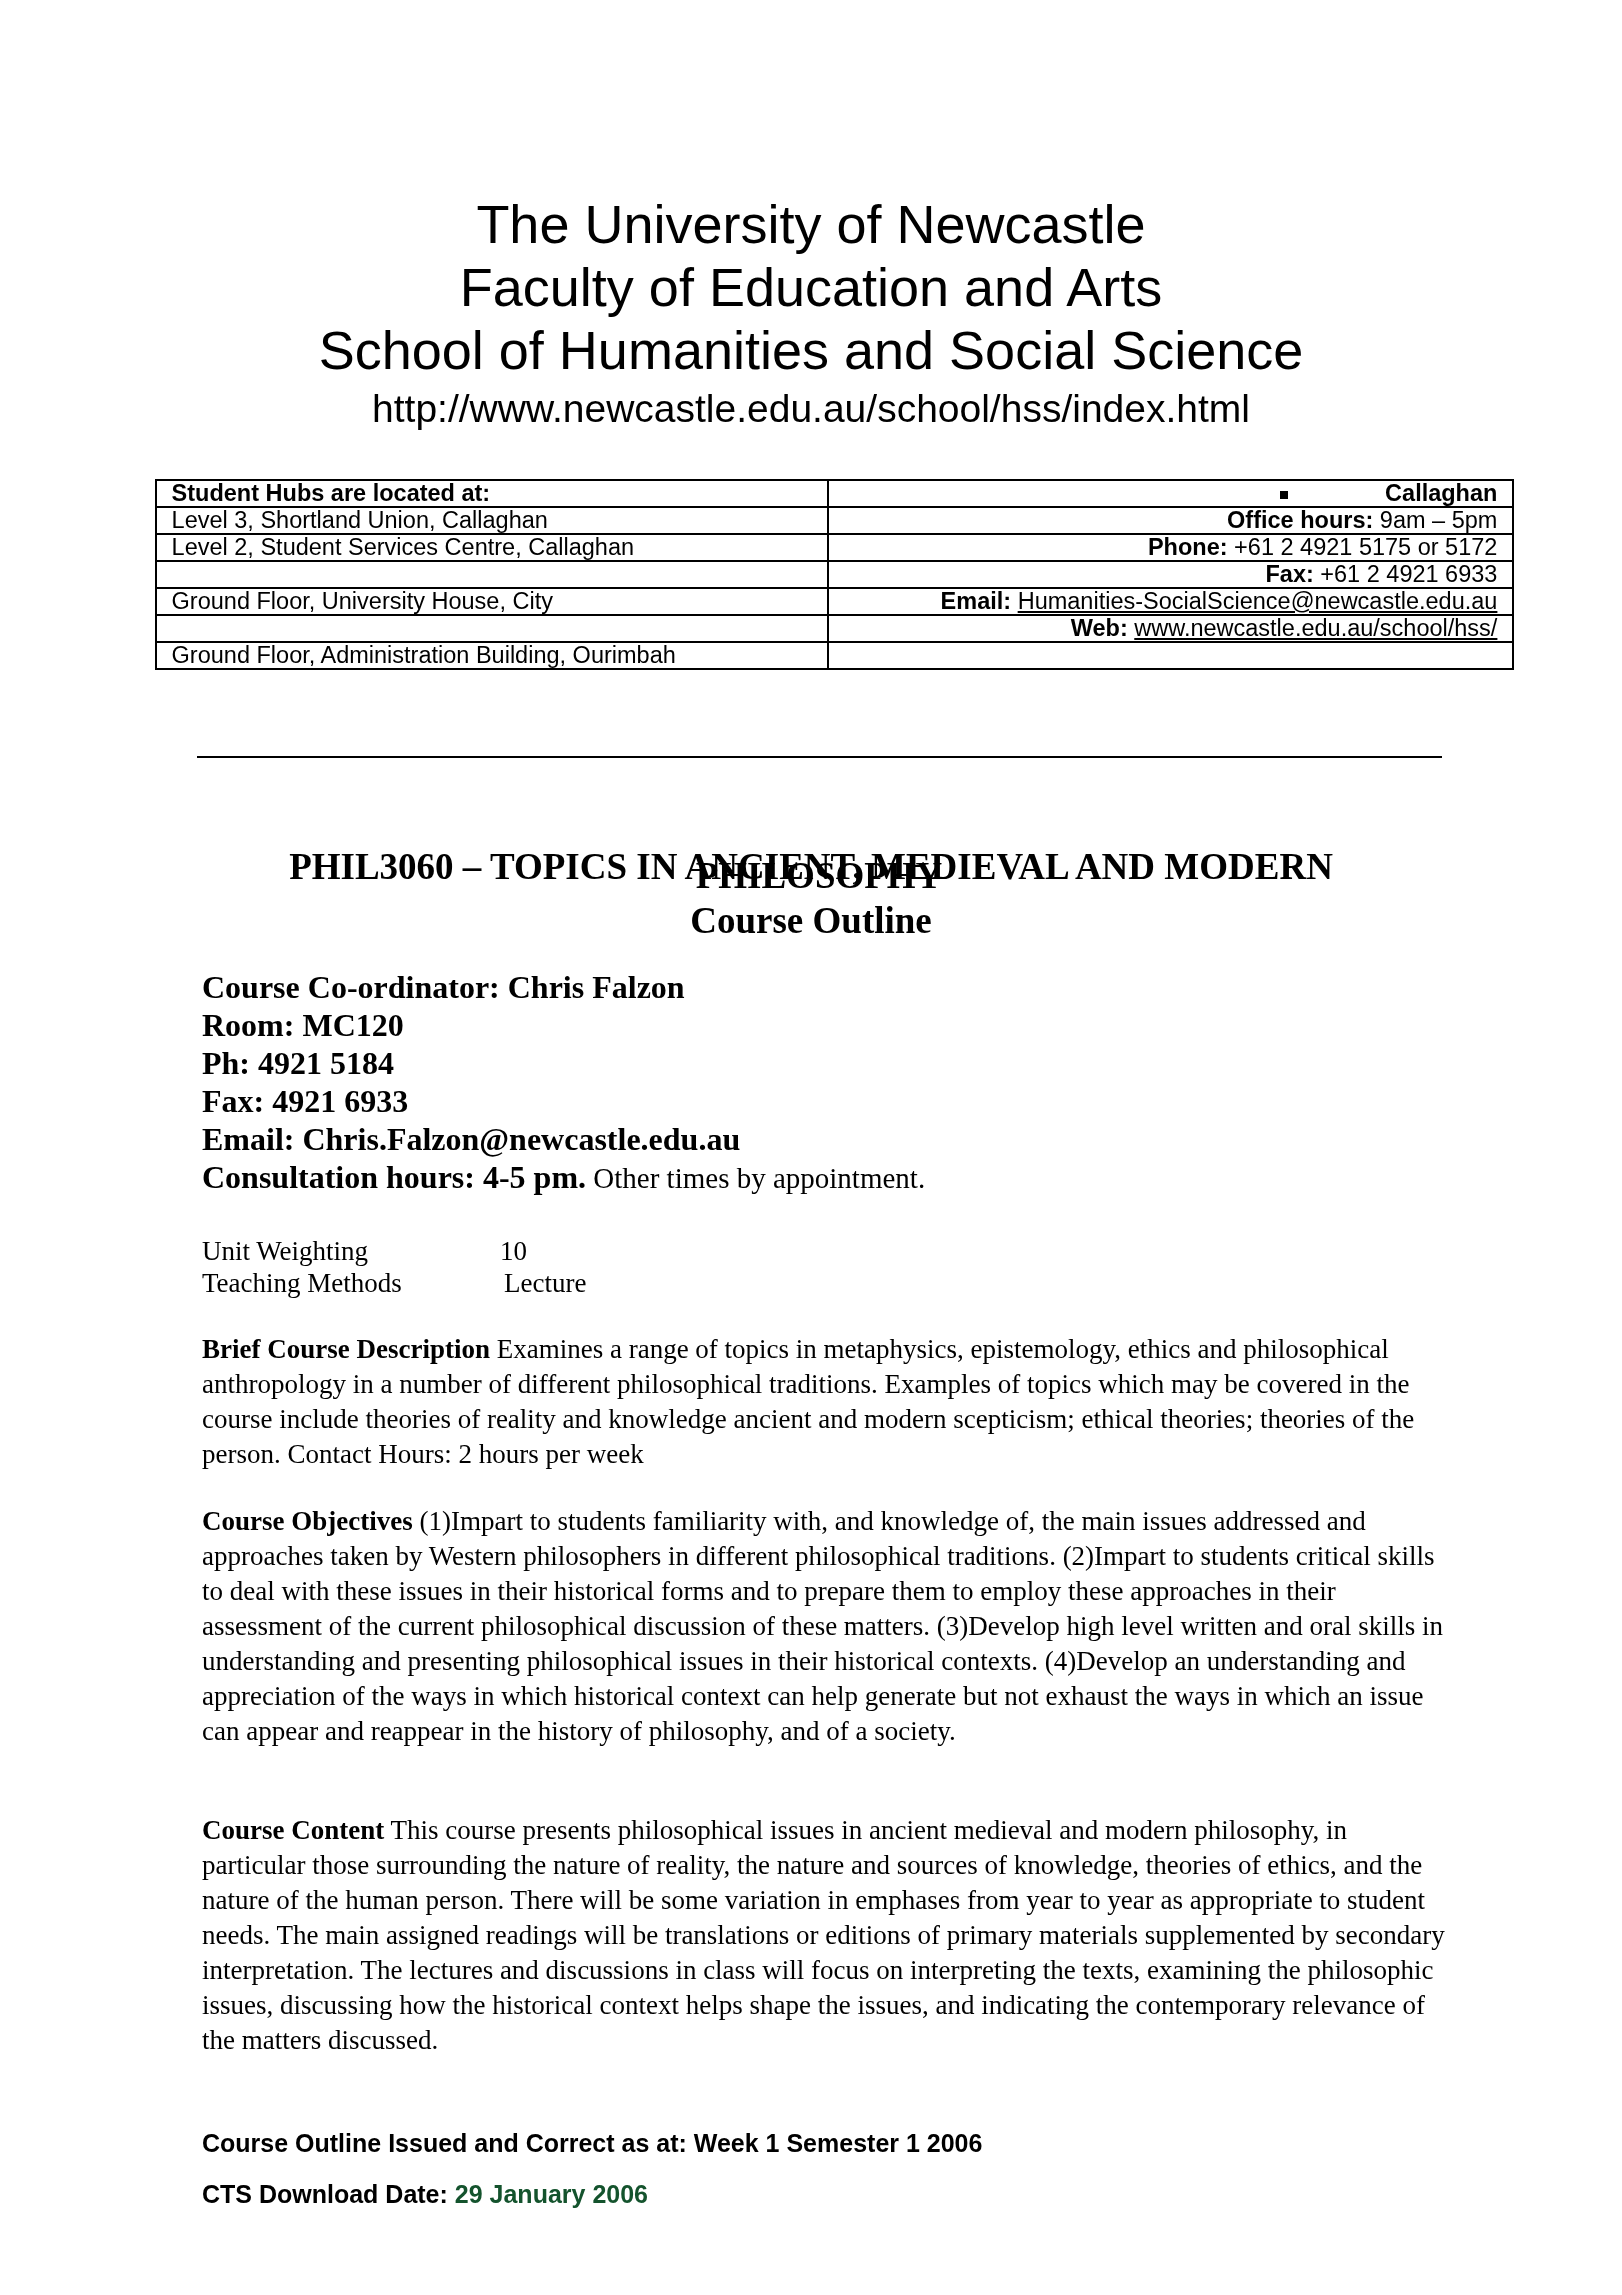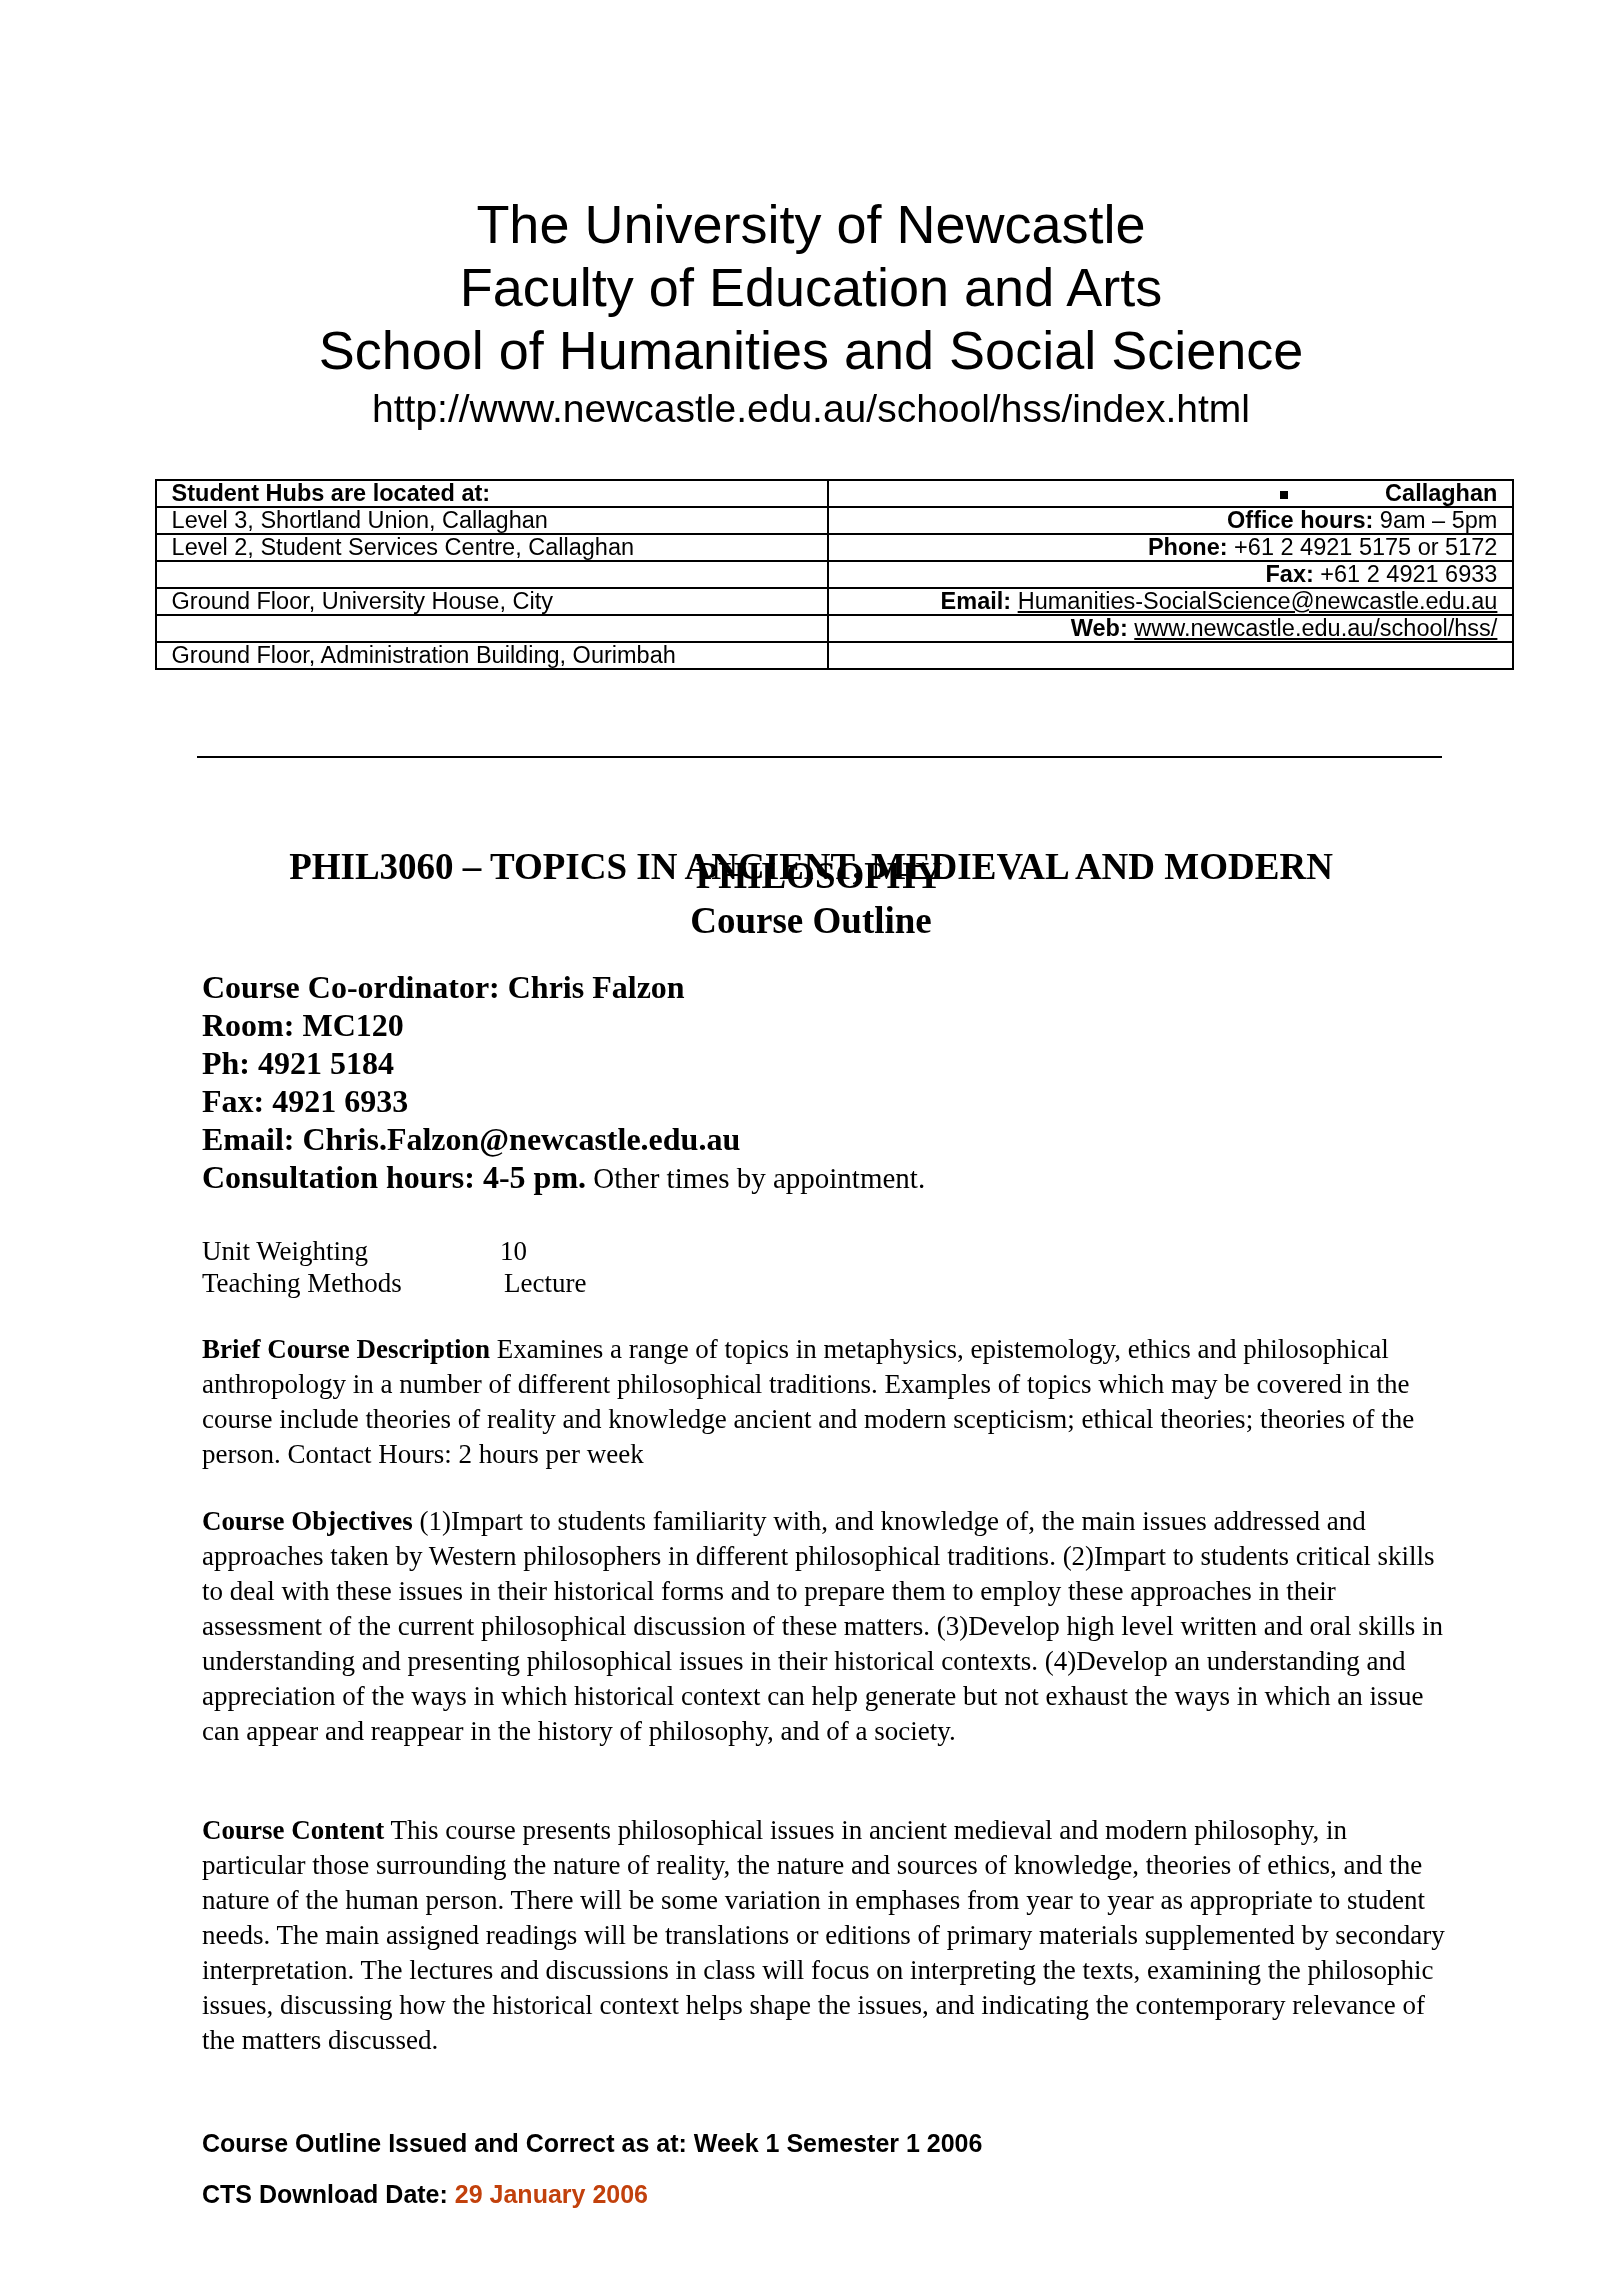--- a/index.html
+++ b/index.html
@@ -38,21 +38,21 @@
 
     .para { position: absolute; left: 202px; width: 1249px; font-size: 27px; line-height: 35px; }
     .para .lbl { font-weight: bold; }
     .p1 { top: 1332px; }
     .p2 { top: 1504px; }
     .p3 { top: 1813px; }
 
     .foot { position: absolute; left: 202px; font-size: 25px; line-height: 29px; font-weight: bold; white-space: nowrap; }
     .f1 { top: 2117px; margin-top: 12px; }
     .f2 { top: 2180px; }
-    .blue { color: #c2410c; }
+    .blue { color: #14532d; }
   </style>
 </head>
 <body>
 
 <div class="header sans">
   <span class="line">The University of Newcastle</span>
   <span class="line">Faculty of Education and Arts</span>
   <span class="line">School of Humanities and Social Science</span>
   <span class="url">http://www.newcastle.edu.au/school/hss/index.html</span>
 </div>

